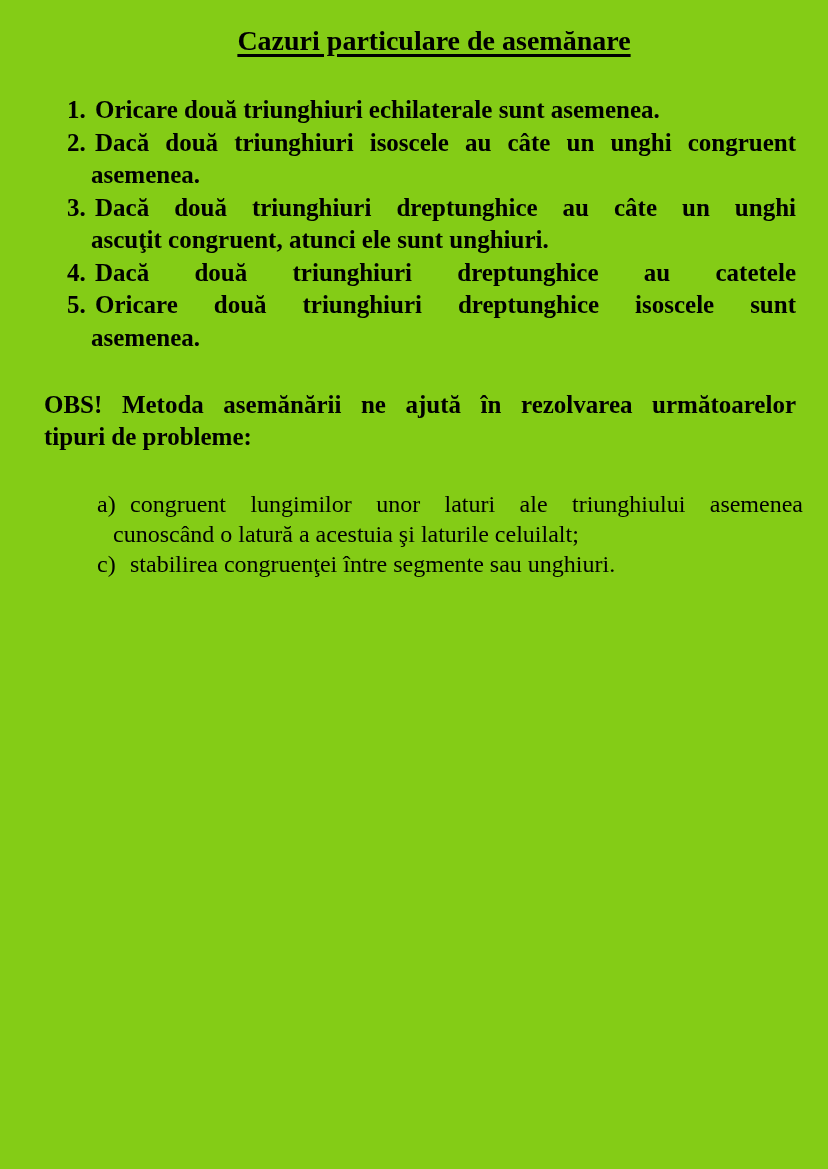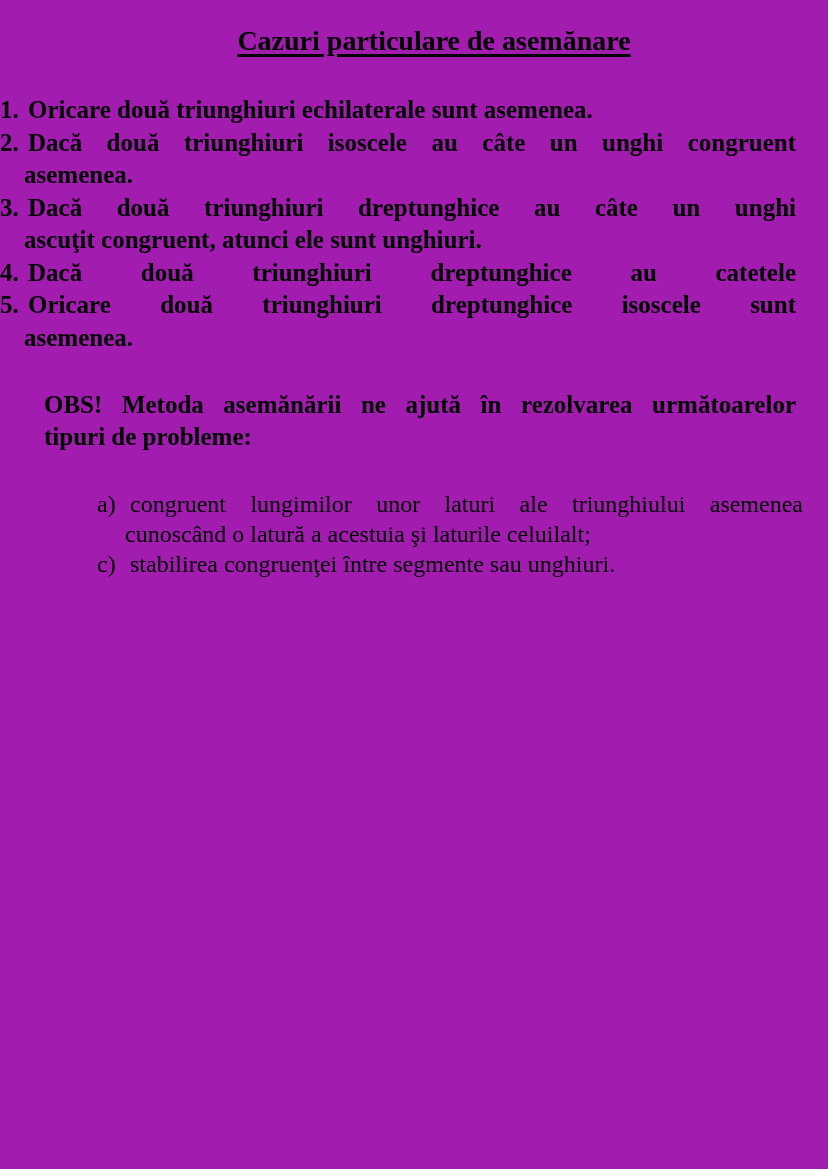--- a/index.html
+++ b/index.html
@@ -1,20 +1,20 @@
 <!DOCTYPE html>
 <html><head>
 <meta charset="utf-8">
 <style>
   html, body { margin: 0; padding: 0; background: #ffffff; }
   .page {
     position: relative;
     width: 828px;
     height: 1169px;
-    background: #a21caf;
+    background: #84cc16;
     color: #000000;
     font-family: "Liberation Serif", "DejaVu Serif", serif;
     overflow: hidden;
   }
 
   
   .title {
     margin: 0;
     padding: 23px 0 0 40px;
     text-align: center;
@@ -28,41 +28,41 @@
     text-underline-offset: 4px;
   }
 
   
   .nlist {
     margin-top: 35px;
     font-weight: 700;
     font-size: 25px;
     line-height: 32.5px;
   }
-  .nitem { margin-right: 32px; }
+  .nitem { margin-left: 67px; margin-right: 32px; }
   .nline.cont { margin-left: 24px; }
   .nmark { display: inline-block; width: 28px; }
 
   .just { text-align: justify; text-align-last: justify; }
 
   
   .obs {
     margin: 35px 32px 8px 44px;
     font-weight: 700;
     font-size: 25px;
     line-height: 32px;
   }
 
   
   .llist {
     margin: 36px 25px 0 97px;
     font-size: 24px;
     line-height: 30px;
   }
-  .lline.cont { margin-left: 28px; }
+  .lline.cont { margin-left: 16px; }
   .lmark { display: inline-block; width: 33px; }
 </style>
 </head>
 <body>
 
 <div class="page">
 
   <h1 class="title"><span class="title-text">Cazuri particulare de asemănare</span></h1>
 
   <div class="nlist">

